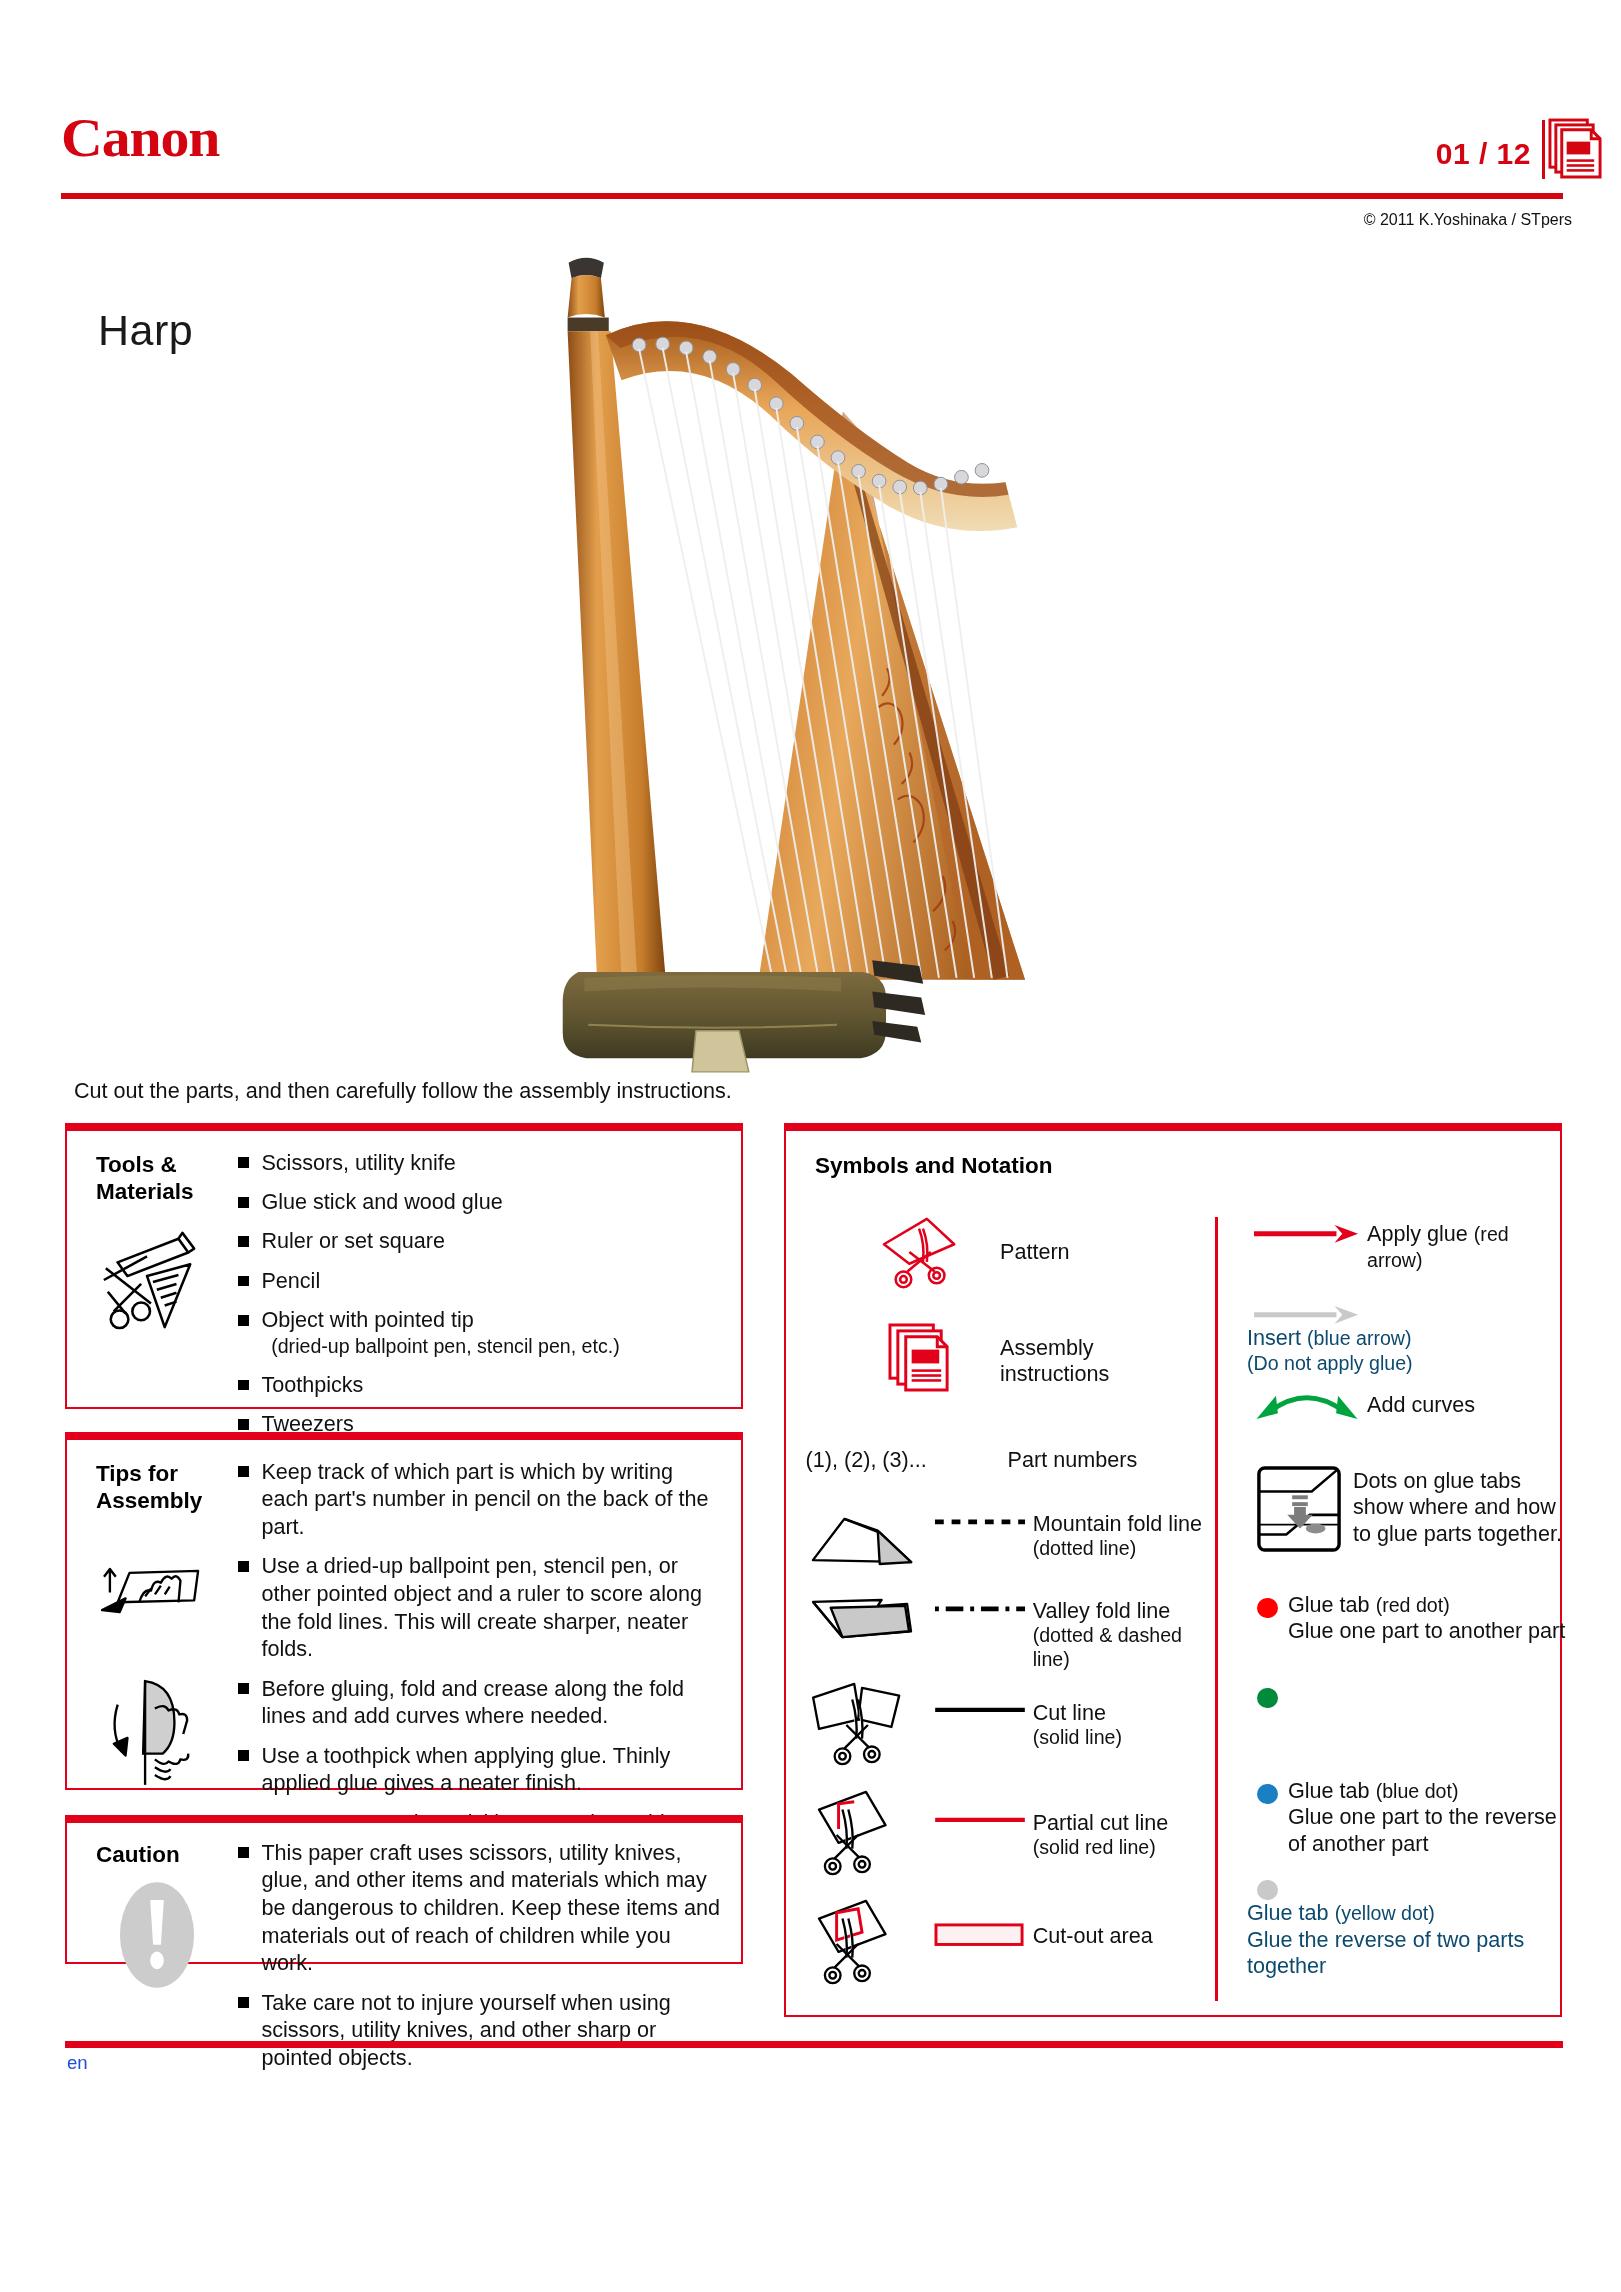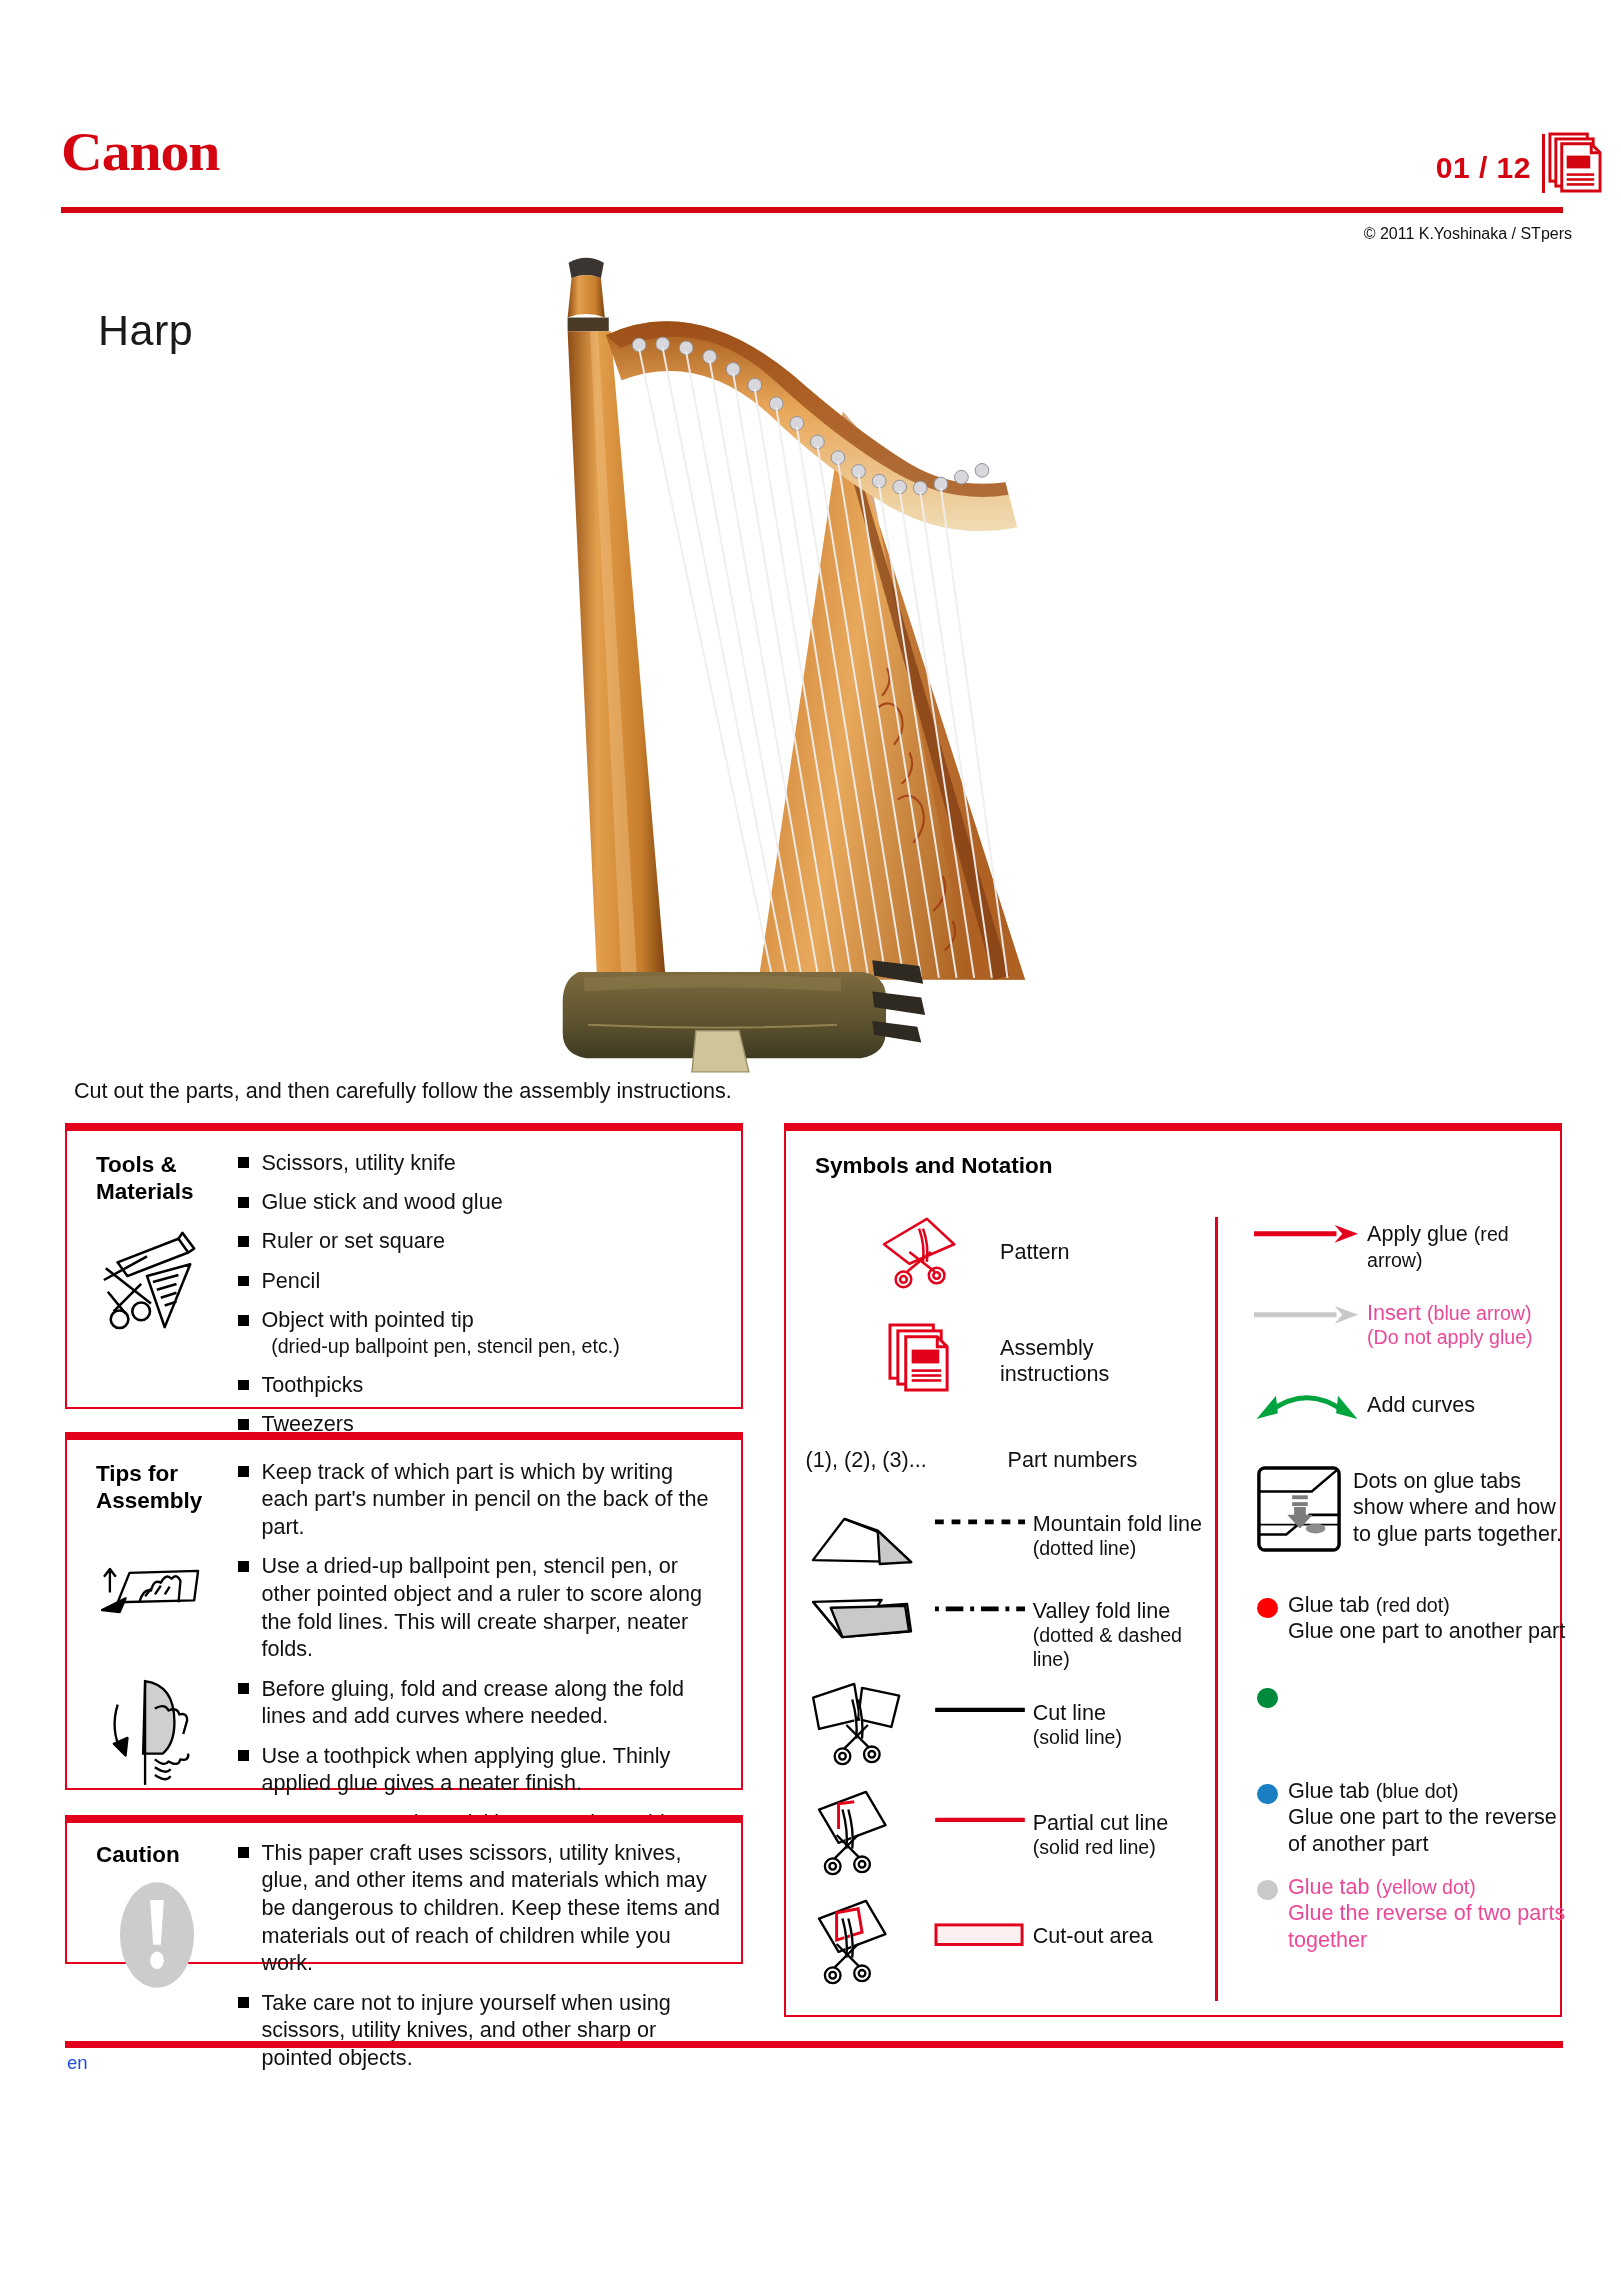--- a/index.html
+++ b/index.html
@@ -3,21 +3,21 @@
 <meta charset="utf-8">
 <style>
   html,body{margin:0;padding:0;background:#fff;}
   body{
     width:1621px;height:2293px;position:relative;overflow:hidden;
     font-family:"Liberation Sans",sans-serif;color:#000;
   }
   .page{position:absolute;inset:0;}
 
   
-  .hdr{position:absolute;left:0;top:0;width:1621px;height:206px;margin-top:14px;}
+  .hdr{position:absolute;left:0;top:0;width:1621px;height:206px;}
   .canon-logo{
     position:absolute;left:61px;top:110px;
     font-family:"Liberation Serif",serif;
     font-weight:bold;font-size:55px;letter-spacing:-1px;
     color:#D40511;line-height:1;
     transform:scaleX(1.05);transform-origin:left center;
   }
   .pagenum{
     position:absolute;right:90px;top:137px;
     font-family:"Liberation Sans",sans-serif;
@@ -69,21 +69,21 @@
   }
   .sub{display:block;font-size:19.6px;padding-left:9.8px;}
 
   
   .sym-title{position:absolute;left:29px;top:21.6px;font-weight:bold;font-size:22.5px;}
   .sym-divider{position:absolute;left:429px;top:86px;width:2.9px;height:784px;background:#E2001A;}
   .sym-row{position:absolute;display:flex;align-items:flex-start;}
   .sym-art{flex:0 0 auto;display:flex;align-items:center;justify-content:center;}
   .sym-text{font-size:21.6px;line-height:1.22;color:#111;}
   .sym-text .note{font-size:19.6px;}
-  .faded{color:#ec4899;}
+  .faded{color:#0c4a6e;flex-direction:column;}
   .dot{width:20.6px;height:20.6px;border-radius:50%;display:inline-block;}
 </style>
 </head>
 <body>
 
 <div class="page">
 
   <div class="hdr">
     <div class="canon-logo">Canon</div>
     <div class="pagenum">01 / 12</div>

